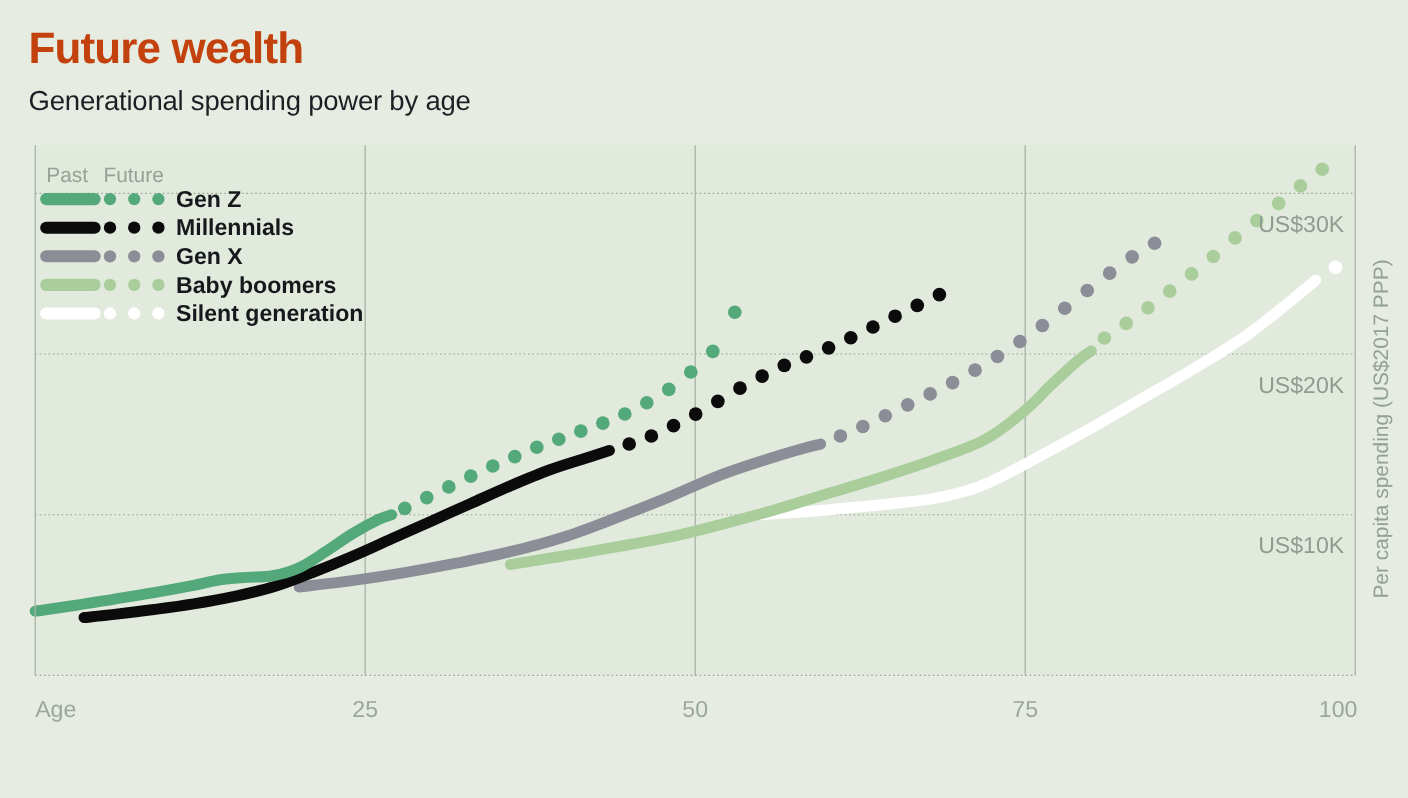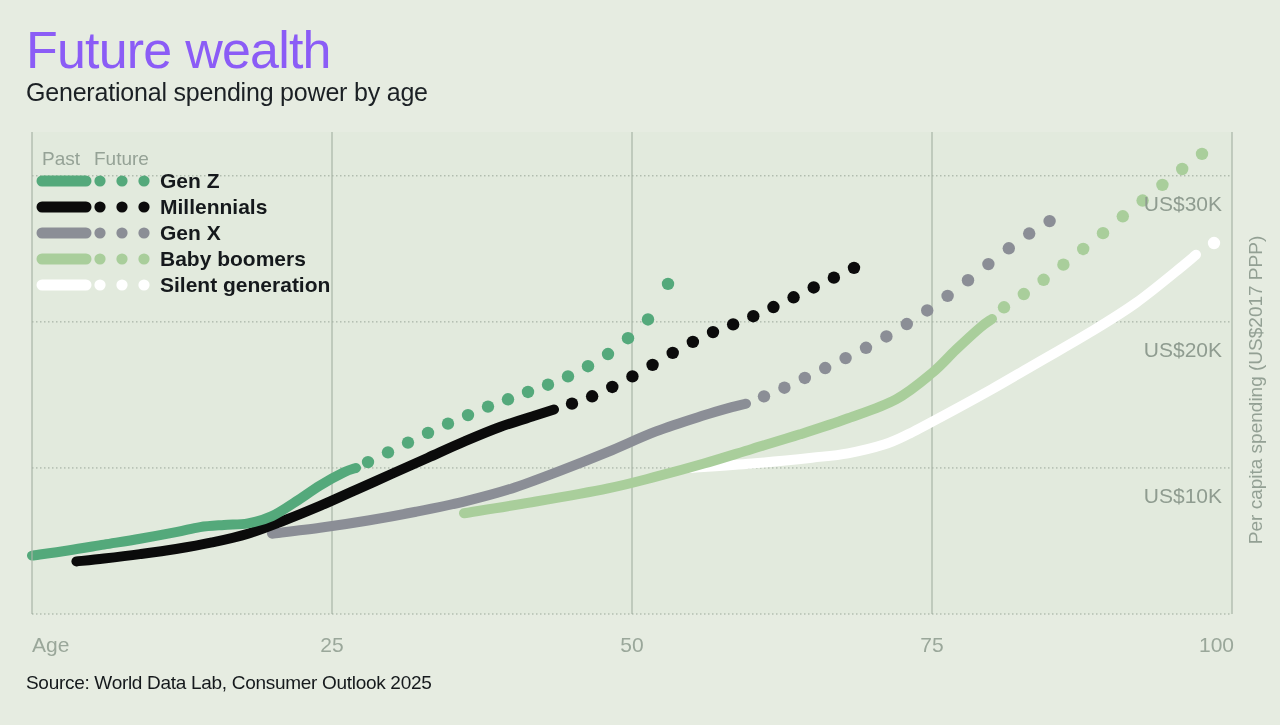--- a/index.html
+++ b/index.html
@@ -16,23 +16,23 @@
   }
   #root {
     position: absolute;
     inset: 0;
     background: #e6ece1;
   }
   .title {
     position: absolute;
     left: 26px;
     top: 24px;
-    font-size: 52px;
-    font-weight: normal;
-    color: #8b5cf6;
+    font-size: 40px;
+    font-weight: bold;
+    color: #c2410c;
     letter-spacing: -0.8px;
     line-height: 1;
   }
   .subtitle {
     position: absolute;
     left: 26px;
     top: 80px;
     font-size: 25px;
     font-weight: normal;
     color: #1b2024;
@@ -225,14 +225,13 @@
           <line x1="42" x2="86" y1="285" y2="285" stroke="#ffffff" stroke-width="11" stroke-linecap="round"></line>
           <circle cx="100" cy="285" r="5.6" fill="#ffffff"></circle>
           <circle cx="122" cy="285" r="5.6" fill="#ffffff"></circle>
           <circle cx="144" cy="285" r="5.6" fill="#ffffff"></circle>
           <text x="160" y="292" class="legend-text">Silent generation</text>
         </g>
       </g>
     <text class="ytitle" id="ytitle-text" transform="translate(1262,390) rotate(-90)" text-anchor="middle">Per capita spending (US$2017 PPP)</text>
   </svg>
 
-  <div class="source">Source: World Data Lab, Consumer Outlook 2025</div>
 </div>
 
 </body></html>

